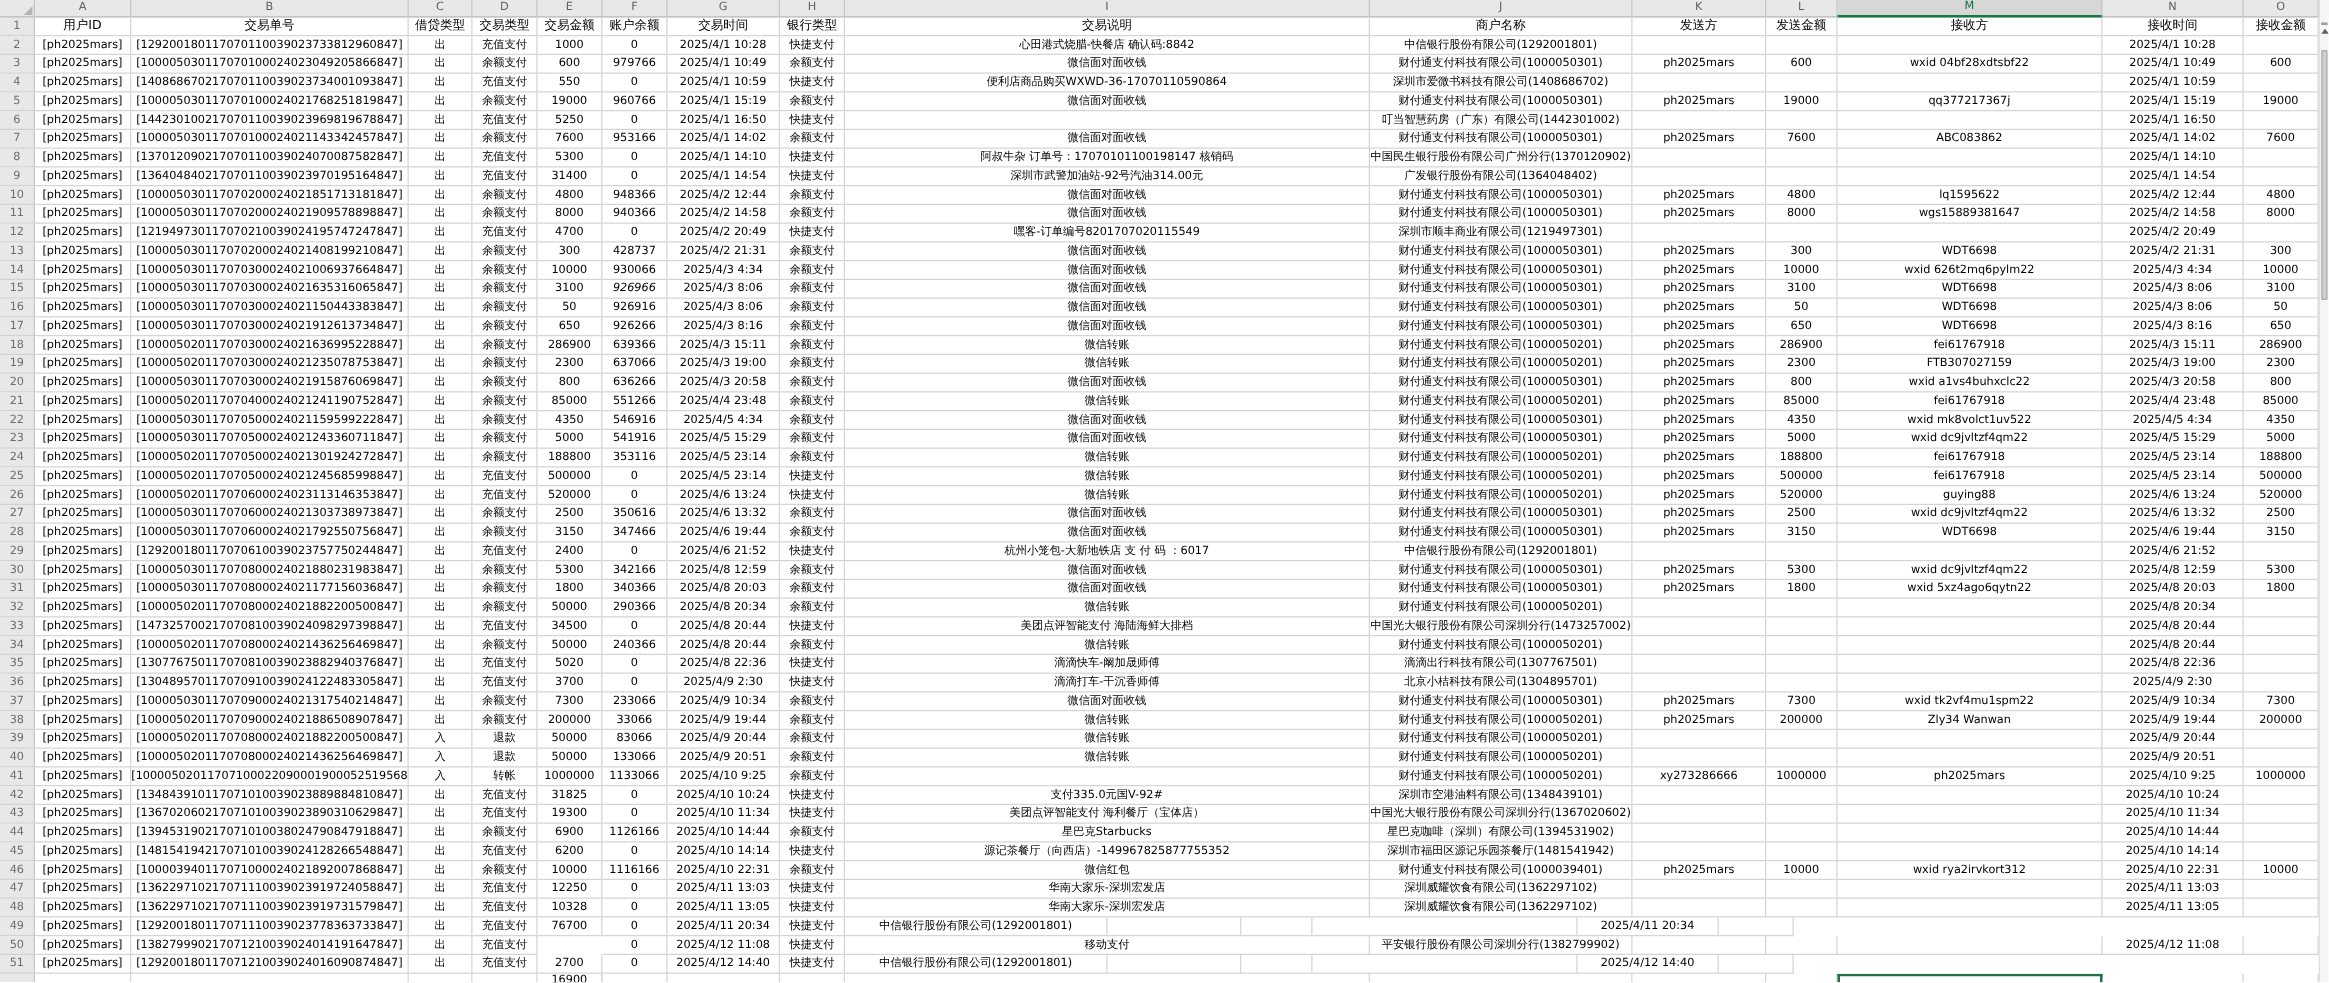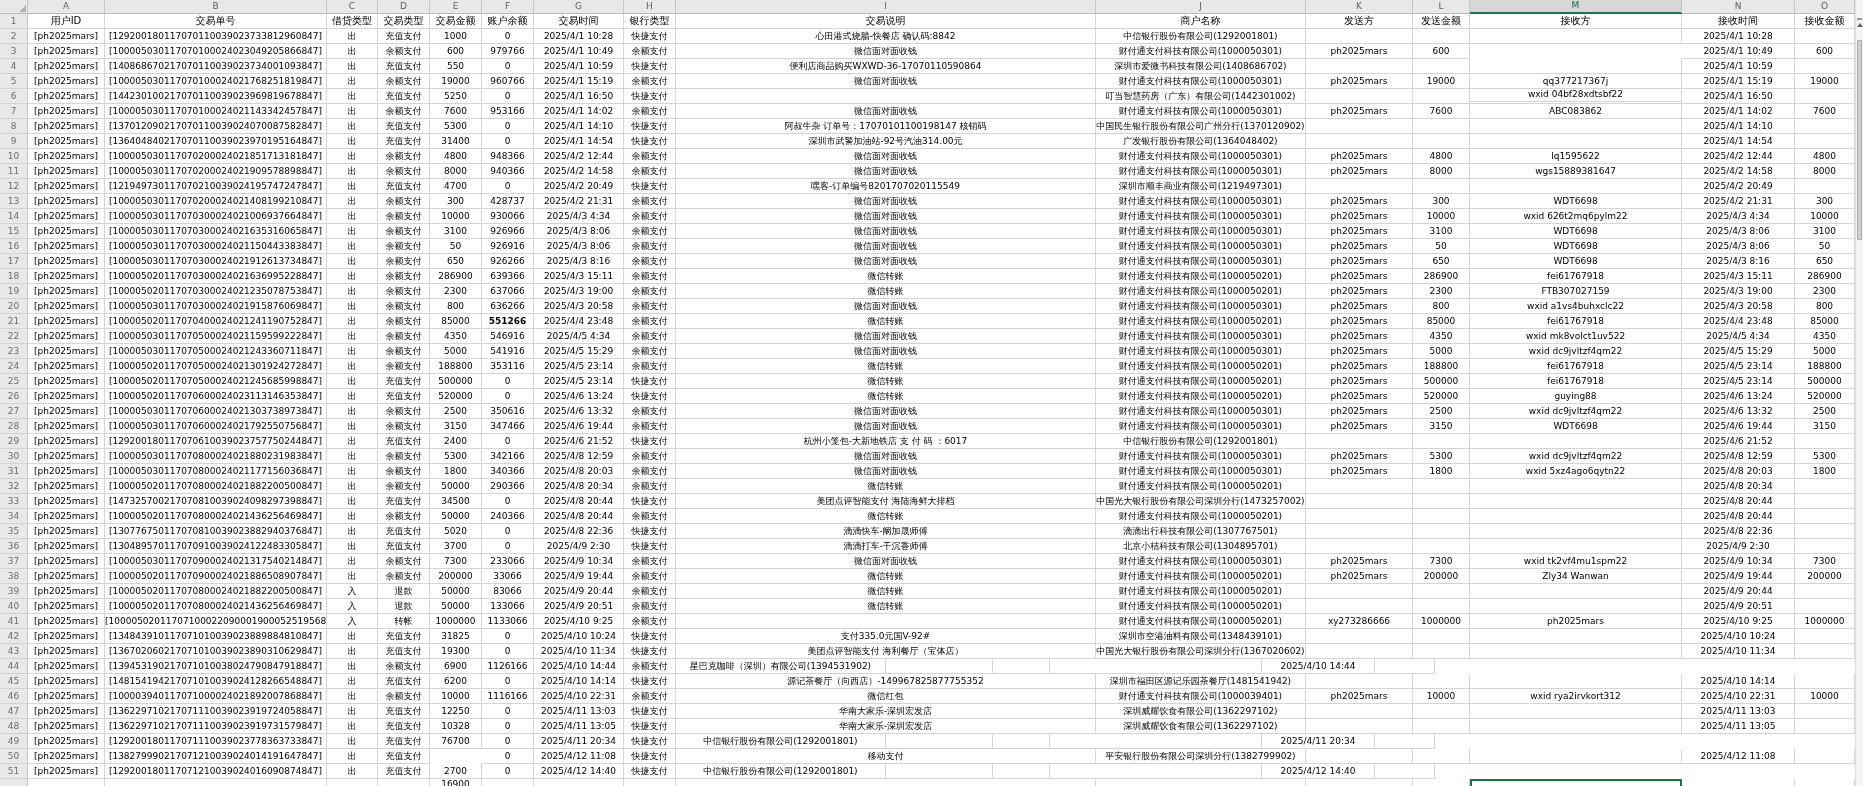--- a/index.html
+++ b/index.html
@@ -101,21 +101,21 @@
         <div class="cell" style="width: 51px;">出</div>
         <div class="cell" style="width: 52px;">余额支付</div>
         <div class="cell" style="width: 52px;">600</div>
         <div class="cell" style="width: 52px;">979766</div>
         <div class="cell" style="width: 90px;">2025/4/1 10:49</div>
         <div class="cell" style="width: 52px;">余额支付</div>
         <div class="cell" style="width: 420px;">微信面对面收钱</div>
         <div class="cell" style="width: 210px;">财付通支付科技有限公司(1000050301)</div>
         <div class="cell" style="width: 107px;">ph2025mars</div>
         <div class="cell" style="width: 57px;">600</div>
-        <div class="cell" style="width: 212px; margin-top: 43px;">wxid 04bf28xdtsbf22</div>
+        <div class="cell" style="width: 212px;">wxid 04bf28xdtsbf22</div>
         <div class="cell" style="width: 113px;">2025/4/1 10:49</div>
         <div class="cell" style="width: 60px;">600</div>
       </div>
       <div class="row">
         <div class="rownum">4</div>
         <div class="cell" style="width: 77px;">[ph2025mars]</div>
         <div class="cell" style="width: 222px;">[140868670217070110039023734001093847]</div>
         <div class="cell" style="width: 51px;">出</div>
         <div class="cell" style="width: 52px;">充值支付</div>
         <div class="cell" style="width: 52px;">550</div>
@@ -310,21 +310,21 @@
         <div class="cell" style="width: 113px;">2025/4/3 4:34</div>
         <div class="cell" style="width: 60px;">10000</div>
       </div>
       <div class="row">
         <div class="rownum">15</div>
         <div class="cell" style="width: 77px;">[ph2025mars]</div>
         <div class="cell" style="width: 222px;">[100005030117070300024021635316065847]</div>
         <div class="cell" style="width: 51px;">出</div>
         <div class="cell" style="width: 52px;">余额支付</div>
         <div class="cell" style="width: 52px;">3100</div>
-        <div class="cell" style="width: 52px;">926966</div>
+        <div class="cell" style="width: 52px; font-style: italic;">926966</div>
         <div class="cell" style="width: 90px;">2025/4/3 8:06</div>
         <div class="cell" style="width: 52px;">余额支付</div>
         <div class="cell" style="width: 420px;">微信面对面收钱</div>
         <div class="cell" style="width: 210px;">财付通支付科技有限公司(1000050301)</div>
         <div class="cell" style="width: 107px;">ph2025mars</div>
         <div class="cell" style="width: 57px;">3100</div>
         <div class="cell" style="width: 212px;">WDT6698</div>
         <div class="cell" style="width: 113px;">2025/4/3 8:06</div>
         <div class="cell" style="width: 60px;">3100</div>
       </div>
@@ -418,21 +418,21 @@
         <div class="cell" style="width: 113px;">2025/4/3 20:58</div>
         <div class="cell" style="width: 60px;">800</div>
       </div>
       <div class="row">
         <div class="rownum">21</div>
         <div class="cell" style="width: 77px;">[ph2025mars]</div>
         <div class="cell" style="width: 222px;">[100005020117070400024021241190752847]</div>
         <div class="cell" style="width: 51px;">出</div>
         <div class="cell" style="width: 52px;">余额支付</div>
         <div class="cell" style="width: 52px;">85000</div>
-        <div class="cell" style="width: 52px; font-weight: bold;">551266</div>
+        <div class="cell" style="width: 52px;">551266</div>
         <div class="cell" style="width: 90px;">2025/4/4 23:48</div>
         <div class="cell" style="width: 52px;">余额支付</div>
         <div class="cell" style="width: 420px;">微信转账</div>
         <div class="cell" style="width: 210px;">财付通支付科技有限公司(1000050201)</div>
         <div class="cell" style="width: 107px;">ph2025mars</div>
         <div class="cell" style="width: 57px;">85000</div>
         <div class="cell" style="width: 212px;">fei61767918</div>
         <div class="cell" style="width: 113px;">2025/4/4 23:48</div>
         <div class="cell" style="width: 60px;">85000</div>
       </div>
@@ -835,20 +835,21 @@
       <div class="row">
         <div class="rownum">44</div>
         <div class="cell" style="width: 77px;">[ph2025mars]</div>
         <div class="cell" style="width: 222px;">[139453190217071010038024790847918847]</div>
         <div class="cell" style="width: 51px;">出</div>
         <div class="cell" style="width: 52px;">余额支付</div>
         <div class="cell" style="width: 52px;">6900</div>
         <div class="cell" style="width: 52px;">1126166</div>
         <div class="cell" style="width: 90px;">2025/4/10 14:44</div>
         <div class="cell" style="width: 52px;">余额支付</div>
+        <div class="cell" style="width: 420px;">星巴克Starbucks</div>
         <div class="cell" style="width: 210px;">星巴克咖啡（深圳）有限公司(1394531902)</div>
         <div class="cell" style="width: 107px;"></div>
         <div class="cell" style="width: 57px;"></div>
         <div class="cell" style="width: 212px;"></div>
         <div class="cell" style="width: 113px;">2025/4/10 14:44</div>
         <div class="cell" style="width: 60px;"></div>
       </div>
       <div class="row">
         <div class="rownum">45</div>
         <div class="cell" style="width: 77px;">[ph2025mars]</div>

